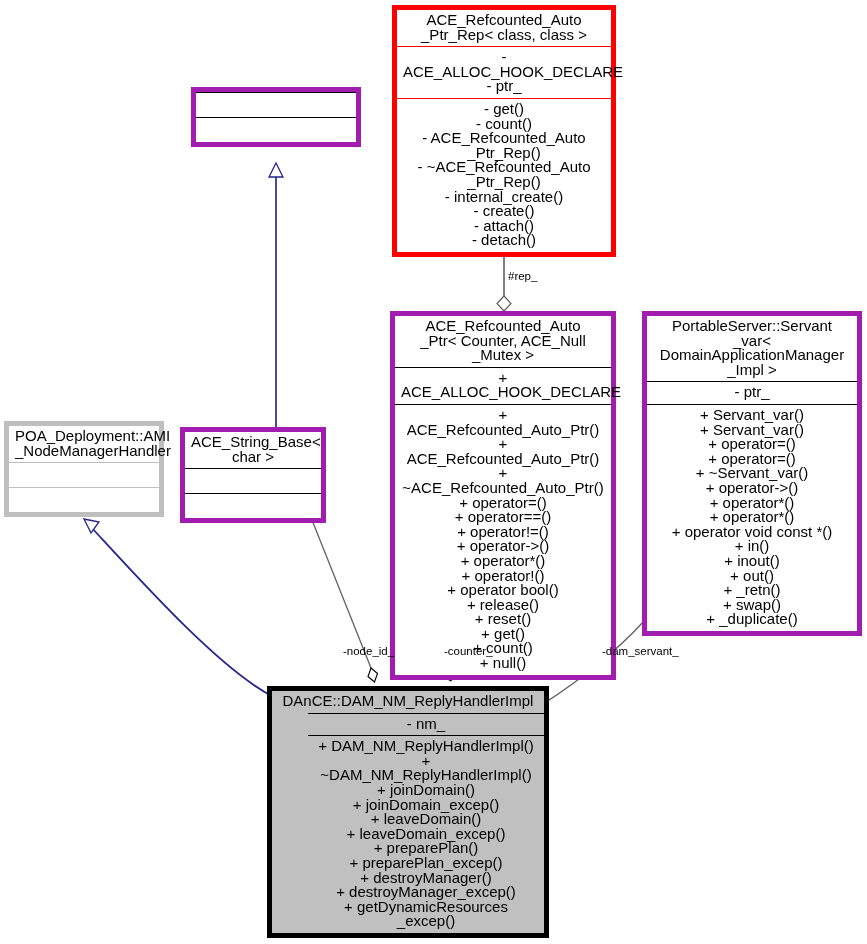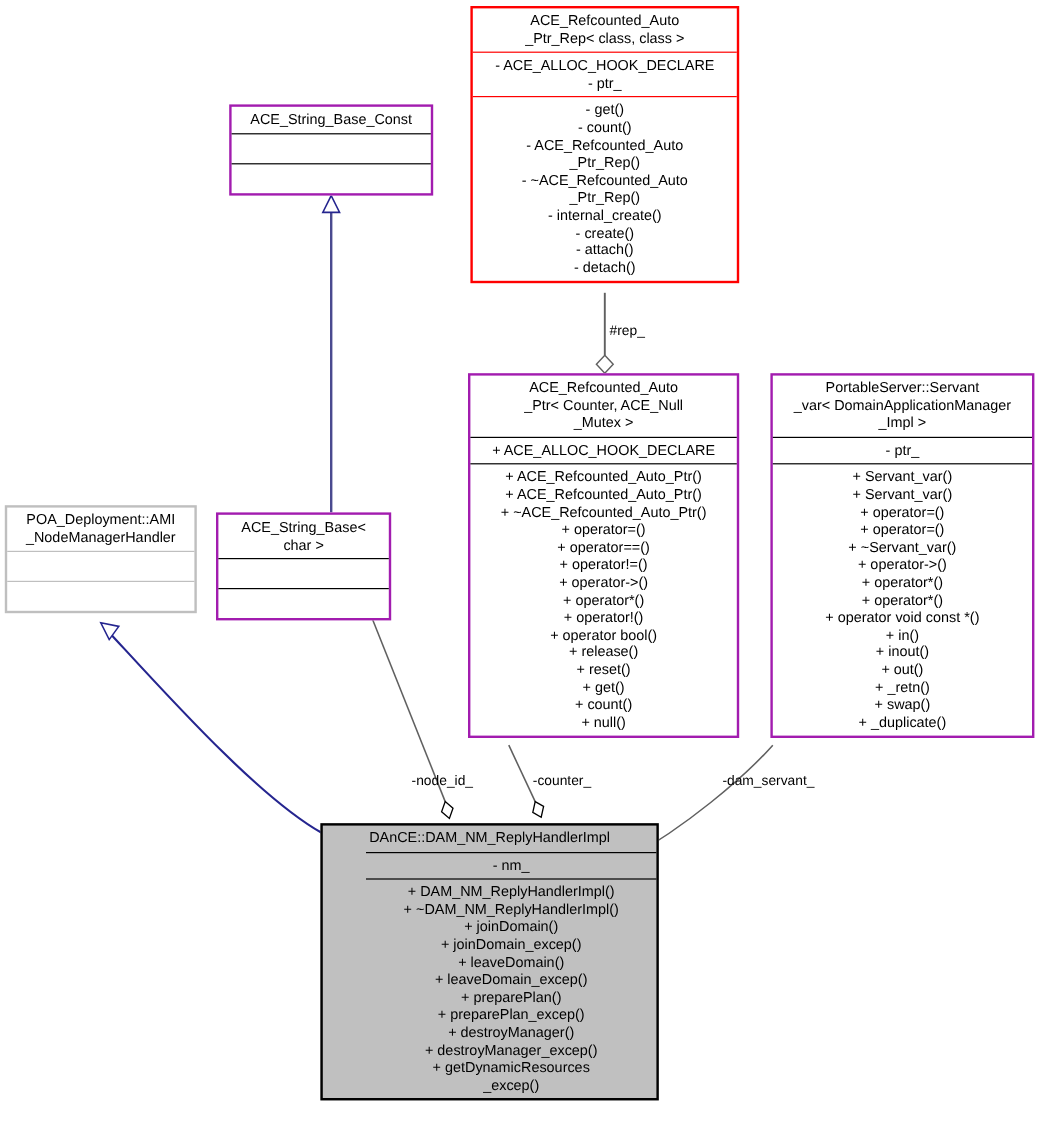--- a/index.html
+++ b/index.html
@@ -25,22 +25,22 @@
     width: 867px;
     height: 944px;
     pointer-events: none;
   }
 
   
   .node {
     position: absolute;
     box-sizing: border-box;
     background: #ffffff;
-    border: 2px solid #a21caf;
-    font-size: 12px;
+    border: 5px solid #a21caf;
+    font-size: 15px;
     line-height: 14.6px;
     color: #000000;
     z-index: 2;
   }
   .node .title {
     padding: 3px 6px 4px 6px;
     text-align: center;
     white-space: pre-line;
   }
   .node .compartment {
@@ -157,21 +157,20 @@
       <div class="row">- ~ACE_Refcounted_Auto
 _Ptr_Rep()</div>
       <div class="row">- internal_create()</div>
       <div class="row">- create()</div>
       <div class="row">- attach()</div>
       <div class="row">- detach()</div>
     </div>
   </div>
 
   <div class="node" style="left:191px; top:87px; width:170px;">
-    <div class="title">ACE_String_Base_Const</div>
     <div class="compartment empty"></div>
     <div class="compartment empty"></div>
   </div>
 
   <div class="node" style="left:390px; top:311px; width:226px;">
     <div class="title">ACE_Refcounted_Auto
 _Ptr&lt; Counter, ACE_Null
 _Mutex &gt;</div>
     <div class="compartment">
       <div class="row">+ ACE_ALLOC_HOOK_DECLARE</div>

